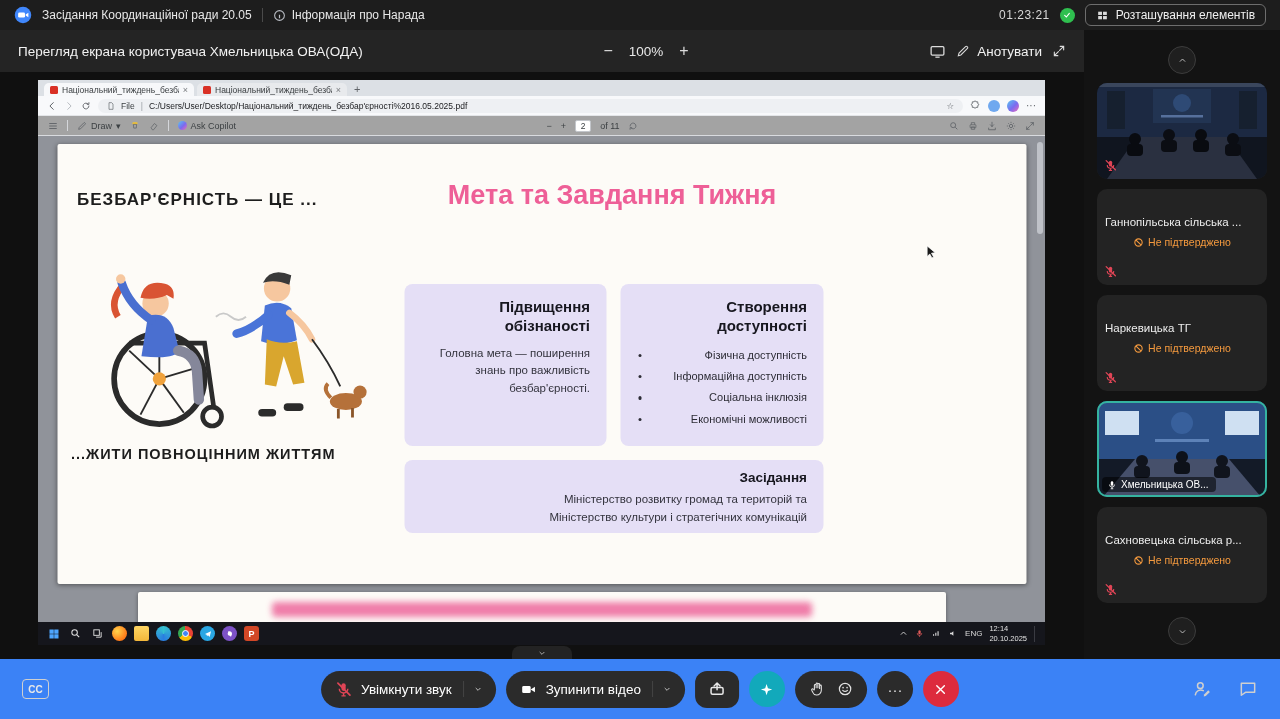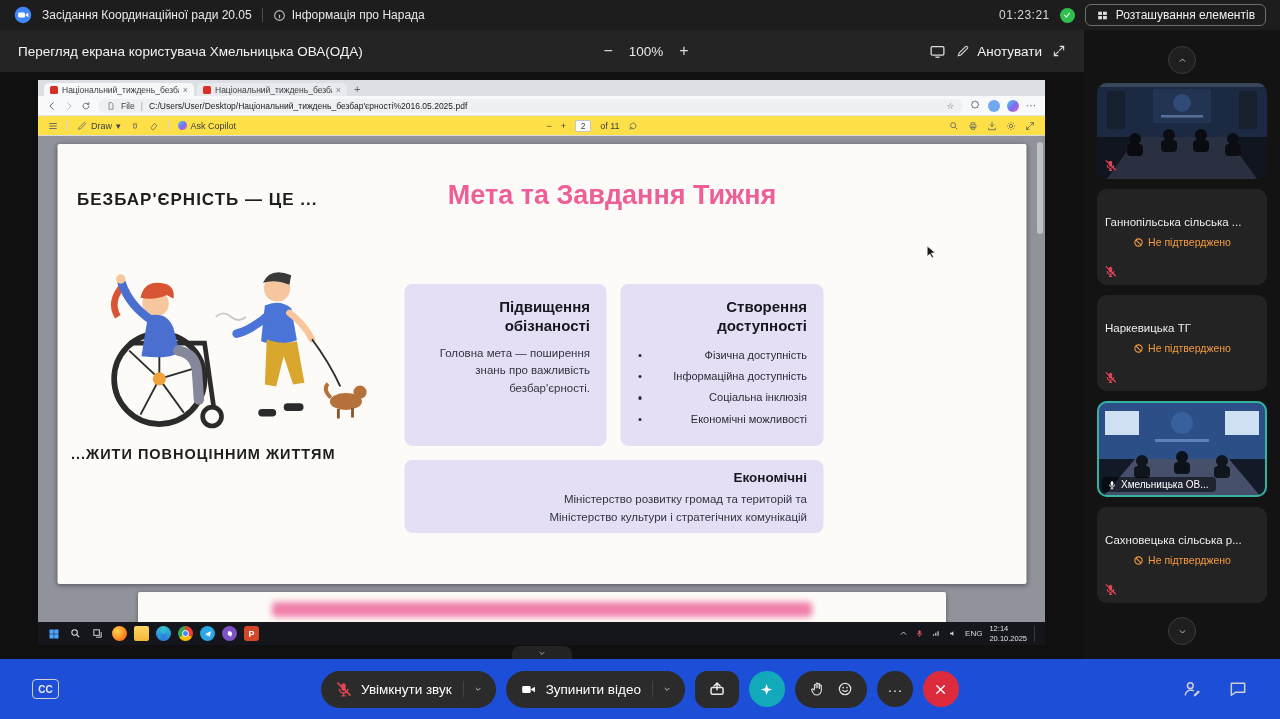--- a/index.html
+++ b/index.html
@@ -48,21 +48,21 @@
     gap:7px; padding:0 9px; border-bottom:1px solid #e3e5e8; flex:0 0 auto; }
   .urlfield { flex:1; height:14px; background:#eef0f3; border-radius:7px;
     display:flex; align-items:center; gap:6px; padding:0 9px; font-size:8.5px; color:#3c4043; }
   .urlfield .pipe { color:#9aa0a6; }
   .urlfield .url { flex:1; white-space:nowrap; overflow:hidden; color:#202124; }
   .av { width:12px; height:12px; border-radius:50%; background:#6fa8ef; }
   .copilot-dot { width:12px; height:12px; border-radius:50%;
     background:linear-gradient(135deg,#58c7f0,#7a6bf0 55%,#ef6ab8); }
   .mini { font-size:10px; color:#5f6368; }
 
-  .pdfbar { height:20px; background:#fde047; border-bottom:1px solid #d9dbdf;
+  .pdfbar { height:20px; background:#a3a3a3; border-bottom:1px solid #d9dbdf;
     display:flex; align-items:center; gap:9px; padding:0 10px; font-size:9px;
     color:#3c4043; flex:0 0 auto; }
   .pdfbar .vsep { width:1px; height:11px; background:#d4d6da; }
   .pgbox { width:16px; height:12px; background:#fff; border:1px solid #c3c6cb;
     border-radius:2px; font-size:8.5px; display:flex; align-items:center; justify-content:center; }
   .pdf-spacer { flex:1; }
   .tool { display:flex; align-items:center; gap:4px; }
 
   .pdfarea { flex:1; background:#90939a; position:relative; overflow:hidden; }
   .scrollbar { position:absolute; right:2px; top:6px; width:6px; height:92px;
@@ -133,22 +133,22 @@
   .vid-label { position:absolute; left:5px; bottom:5px; background:rgba(0,0,0,.55);
     border-radius:4px; padding:2px 7px 2px 5px; display:flex; align-items:center;
     gap:4px; font-size:10px; color:#fff; max-width:158px; }
   .vid-label span { white-space:nowrap; overflow:hidden; }
   .sb-bottom { margin-top:auto; margin-bottom:14px; }
 
   
   .collapse-tab { position:absolute; left:50%; transform:translateX(-50%); bottom:0;
     width:60px; height:13px; background:#232323; border-radius:8px 8px 0 0;
     display:flex; align-items:center; justify-content:center; }
-  .footer { height:60px; background:#1d4ed8; display:flex; align-items:center;
-    padding:0 32px; position:relative; flex:0 0 auto; }
+  .footer { height:60px; background:#3b82f6; display:flex; align-items:center;
+    padding:0 22px; position:relative; flex:0 0 auto; }
   .cc-btn { width:27px; height:20px; border:1.5px solid #cfcfcf; border-radius:4px;
     color:#e8e8e8; font-size:10px; font-weight:700; display:flex; align-items:center;
     justify-content:center; }
   .center-controls { position:absolute; left:50%; transform:translateX(-50%);
     display:flex; align-items:center; gap:10px; }
   .pill { height:37px; background:#2b2b2b; border-radius:19px; display:flex;
     align-items:center; gap:9px; padding:0 5px 0 14px; color:#fff; font-size:13.5px; }
   .pill .chevbtn { padding:4px 8px 4px 9px; border-left:1px solid #454545; margin-left:2px;
     display:flex; align-items:center; }
   .sqbtn { width:44px; height:37px; background:#2b2b2b; border-radius:12px;
@@ -379,21 +379,21 @@
               <div class="box box2">
                 <div class="box-title">Створення доступності</div>
                 <ul>
                   <li>Фізична доступність</li>
                   <li>Інформаційна доступність</li>
                   <li>Соціальна інклюзія</li>
                   <li>Економічні можливості</li>
                 </ul>
               </div>
               <div class="box box3">
-                <div class="box-title sm">Економічні</div>
+                <div class="box-title sm">Засідання</div>
                 <div class="box-text">Міністерство розвитку громад та територій та</div>
                 <div class="box-text">Міністерство культури і стратегічних комунікацій</div>
               </div>
             </div>
 
             <div class="slide2">
               <div class="pinkblur"></div>
             </div>
 
             <div class="scrollbar"></div>

